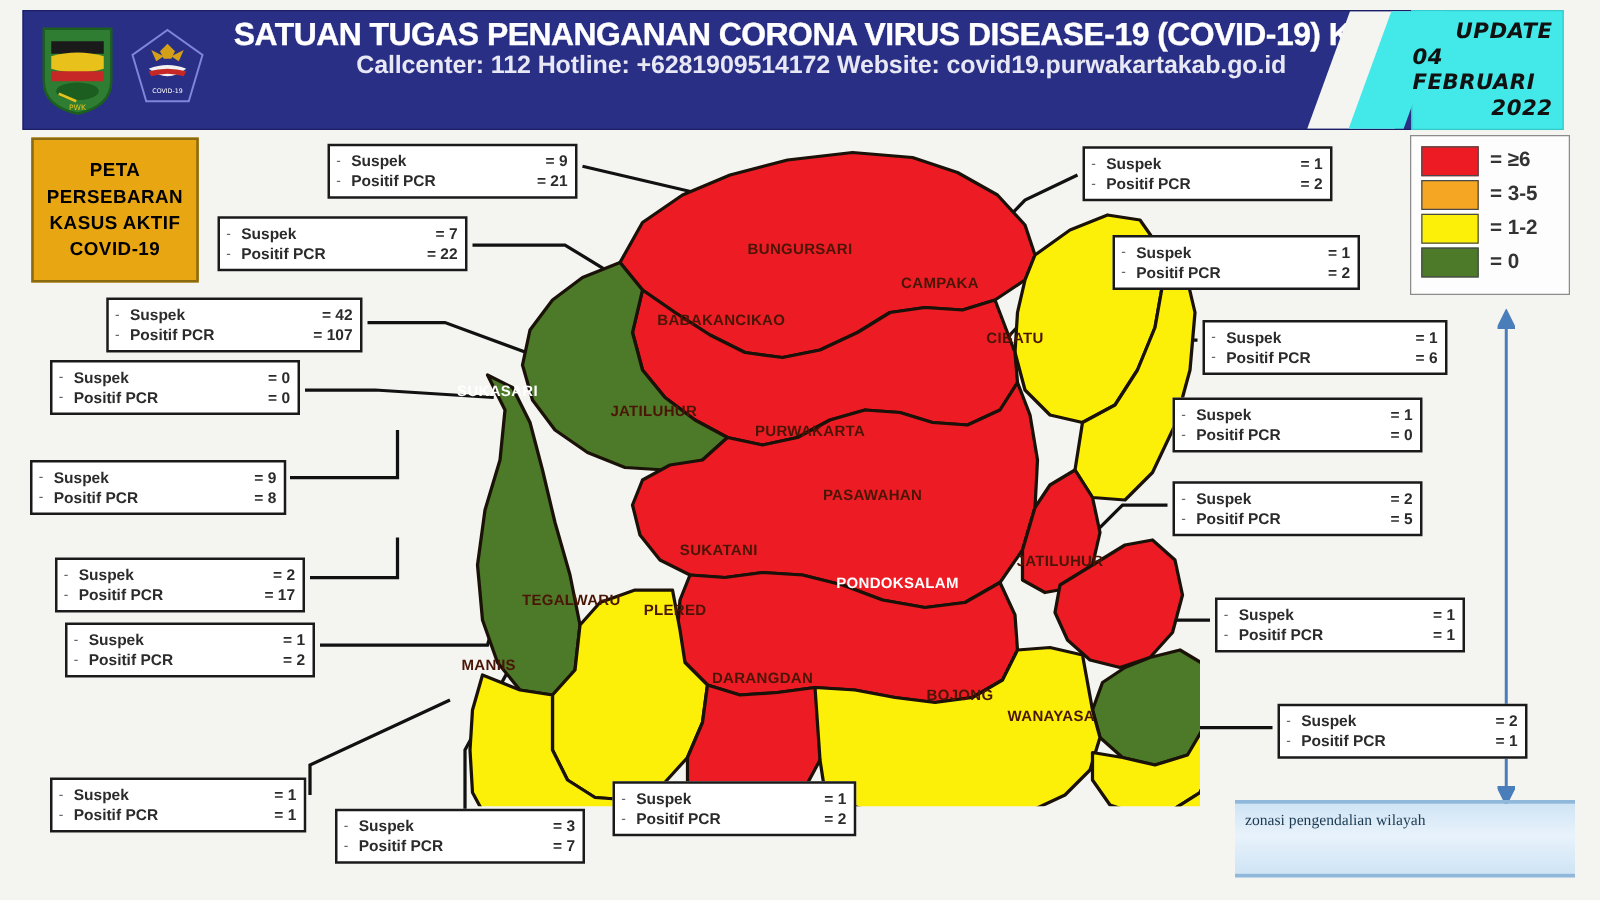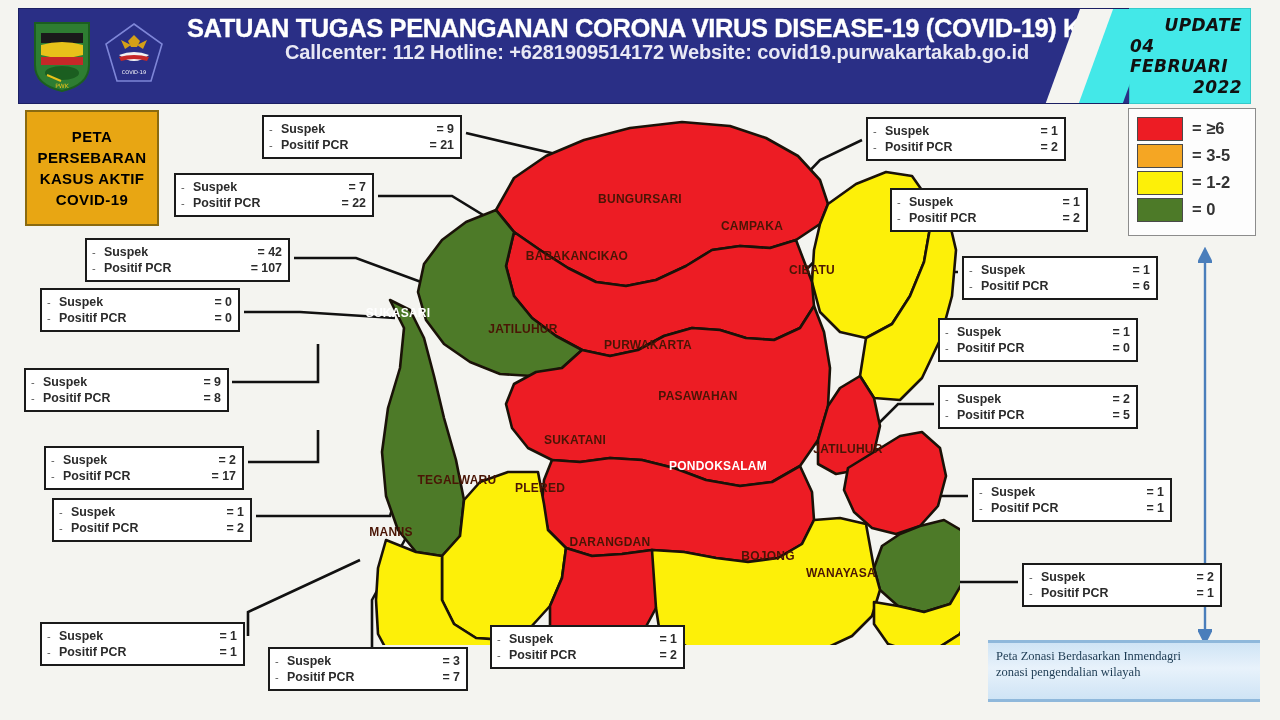--- a/index.html
+++ b/index.html
@@ -152,21 +152,20 @@
         <path d="M0 0 L7 3.5 L0 7 Z" fill="#4a7ebb"></path>
       </marker>
       <marker id="ah2" markerWidth="7" markerHeight="7" refX="3.5" refY="3.5" orient="auto">
         <path d="M7 0 L0 3.5 L7 7 Z" fill="#4a7ebb"></path>
       </marker>
     </defs>
     <line x1="7" y1="8" x2="7" y2="390" stroke="#4a7ebb" stroke-width="2.4" marker-end="url(#ah)" marker-start="url(#ah2)"></line>
   </svg>
 
   <div class="footnote">
-    <div>Peta Zonasi Berdasarkan Inmendagri</div>
     <div>zonasi pengendalian wilayah</div>
   </div>
 
   <svg class="leaders" viewBox="0 0 1280 720">
     <g stroke="#111" stroke-width="2.6" fill="none">
       <path d="M466 133 L560 155"></path>
       <path d="M378 196 L452 196 L540 250"></path>
       <path d="M294 258 L356 258 L470 300"></path>
       <path d="M244 312 L300 312 L395 318"></path>
       <path d="M232 382 L318 382 L318 344"></path>

